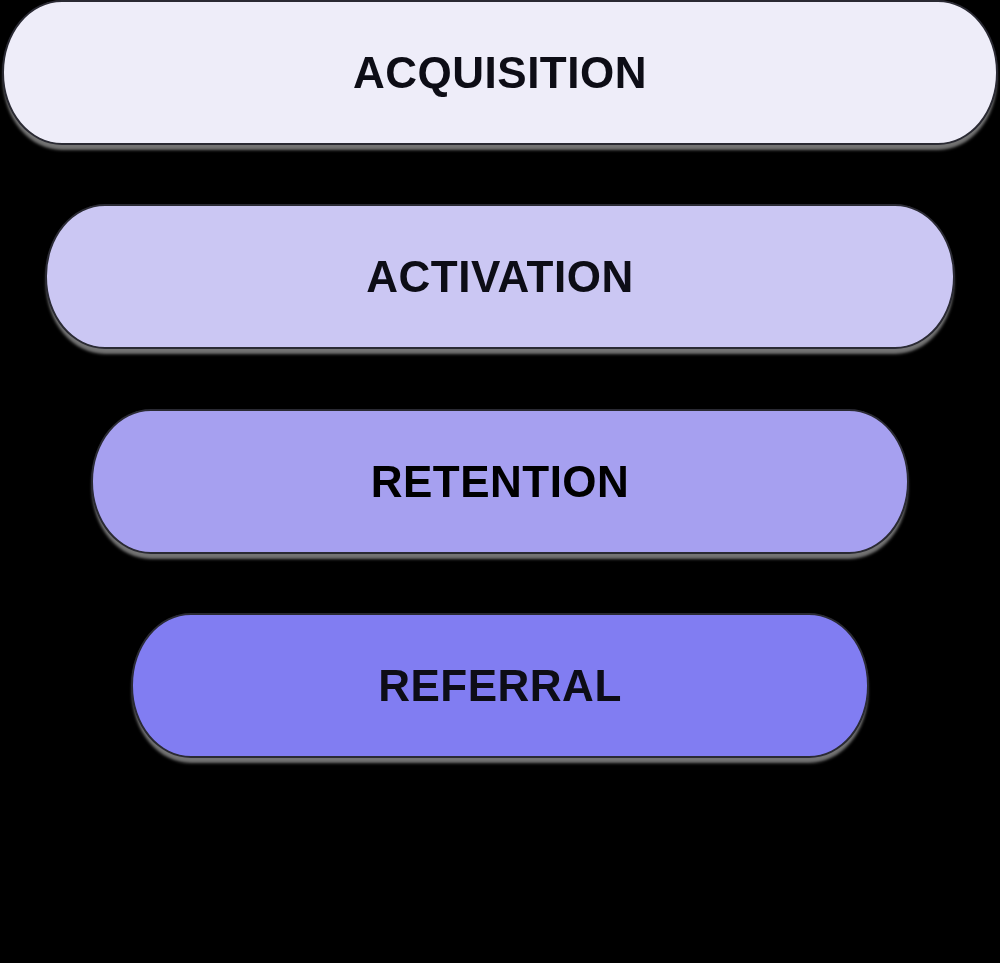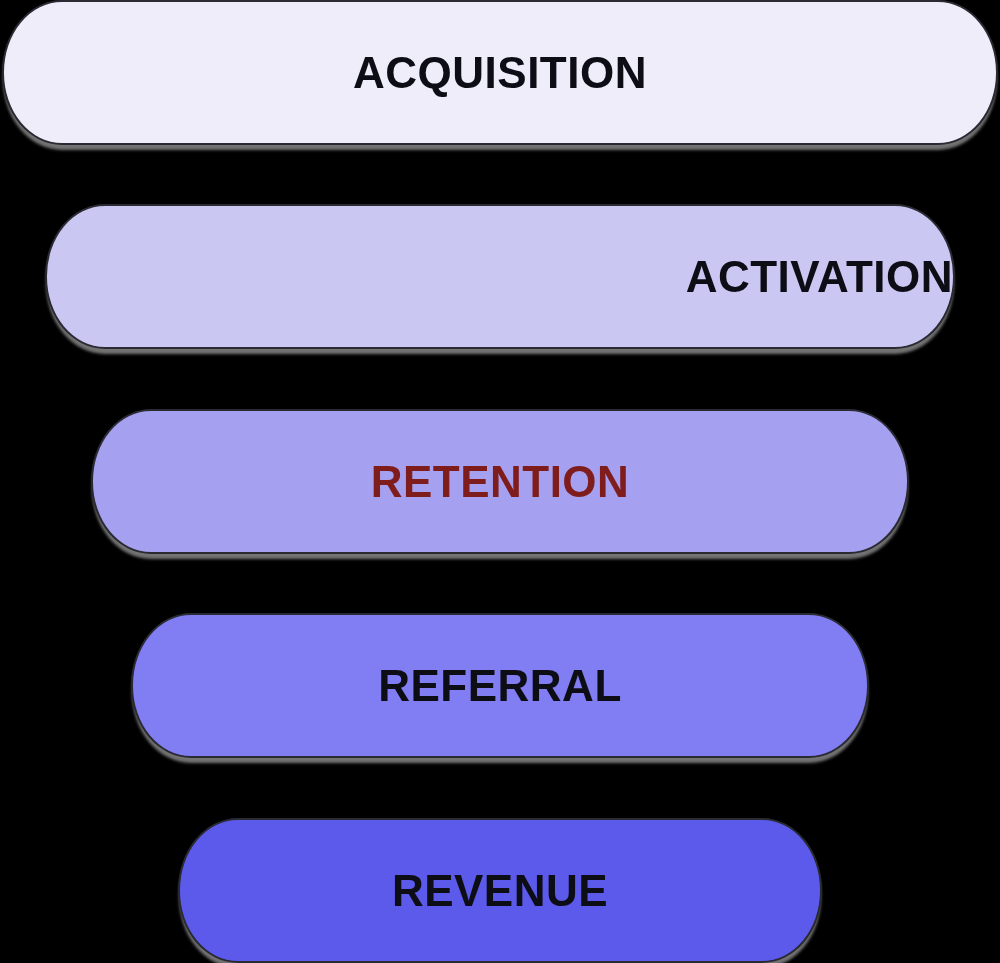--- a/index.html
+++ b/index.html
@@ -38,29 +38,26 @@
 </style>
 </head>
 <body style="background: rgb(0, 0, 0);">
 
 <div class="funnel">
 
   <div class="stage" style="left: 2px; top: 0px; width: 996px; height: 145px; background: rgb(238, 237, 249); border-color: rgb(42, 42, 51);">
     <span class="stage-label" style="color: rgb(13, 13, 22);">ACQUISITION</span>
   </div>
 
-  <div class="stage" style="left: 45px; top: 204px; width: 910px; height: 145px; background: rgb(203, 199, 243); border-color: rgb(42, 42, 51); justify-content: flex-end;">
+  <div class="stage" style="left: 45px; top: 204px; width: 910px; height: 145px; background: rgb(203, 199, 243); border-color: rgb(42, 42, 51);">
     <span class="stage-label" style="color: rgb(13, 13, 22);">ACTIVATION</span>
   </div>
 
   <div class="stage" style="left: 91px; top: 409px; width: 818px; height: 145px; background: rgb(166, 160, 240); border-color: rgb(42, 42, 51);">
-    <span class="stage-label" style="color: #7f1d1d;">RETENTION</span>
+    <span class="stage-label" style="color: #000000;">RETENTION</span>
   </div>
 
   <div class="stage" style="left: 131px; top: 613px; width: 738px; height: 145px; background: rgb(129, 125, 242); border-color: rgb(42, 42, 51); text-align: right;">
     <span class="stage-label" style="color: rgb(13, 13, 22);">REFERRAL</span>
   </div>
 
-  <div class="stage" style="left: 178px; top: 818px; width: 644px; height: 145px; background: rgb(92, 90, 235); border-color: rgb(42, 42, 51);">
-    <span class="stage-label" style="color: rgb(13, 13, 22);">REVENUE</span>
-  </div>
 
 </div>
 
 </body></html>

